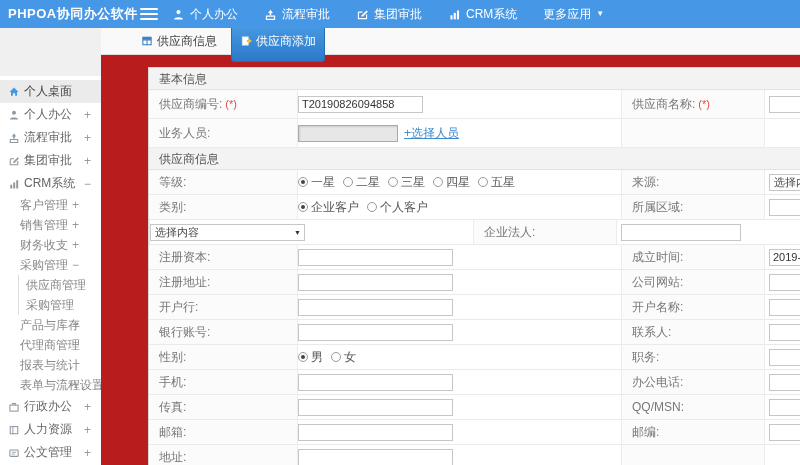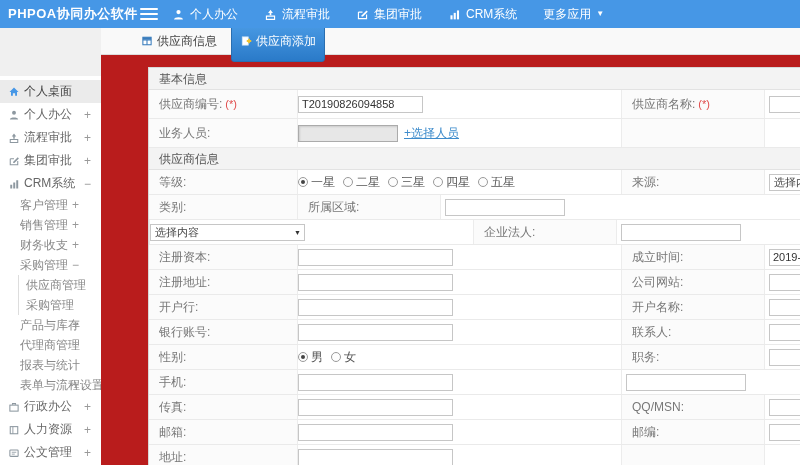--- a/index.html
+++ b/index.html
@@ -353,20 +353,34 @@
               <div class="sel" style="width: 120px;">
                 <span>选择内容</span>
               </div>
             </span>
           </div>
         </div>
         <div class="frow">
           <div class="cell c-lb1">
             <span class="lbl">类别:</span>
           </div>
+          <div class="cell c-f1">
+            <span style="display: flex; align-items: center;">
+              <span class="rgroup">
+                <span class="ropt">
+                  <span class="radio on"></span>
+                  <span>企业客户</span>
+                </span>
+                <span class="ropt">
+                  <span class="radio"></span>
+                  <span>个人客户</span>
+                </span>
+              </span>
+            </span>
+          </div>
           <div class="cell c-lb2">
             <span class="lbl">所属区域:</span>
           </div>
           <div class="cell c-f2">
             <span style="display: flex; align-items: center;">
               <input class="tx" type="text" style="width: 120px;">
             </span>
           </div>
         </div>
         <div class="frow">
@@ -488,20 +502,23 @@
         </div>
         <div class="frow">
           <div class="cell c-lb1">
             <span class="lbl">手机:</span>
           </div>
           <div class="cell c-f1">
             <span style="display: flex; align-items: center;">
               <input class="tx" type="text" style="width: 155px;">
             </span>
           </div>
+          <div class="cell c-lb2">
+            <span class="lbl">办公电话:</span>
+          </div>
           <div class="cell c-f2">
             <span style="display: flex; align-items: center;">
               <input class="tx" type="text" style="width: 120px;">
             </span>
           </div>
         </div>
         <div class="frow">
           <div class="cell c-lb1">
             <span class="lbl">传真:</span>
           </div>

